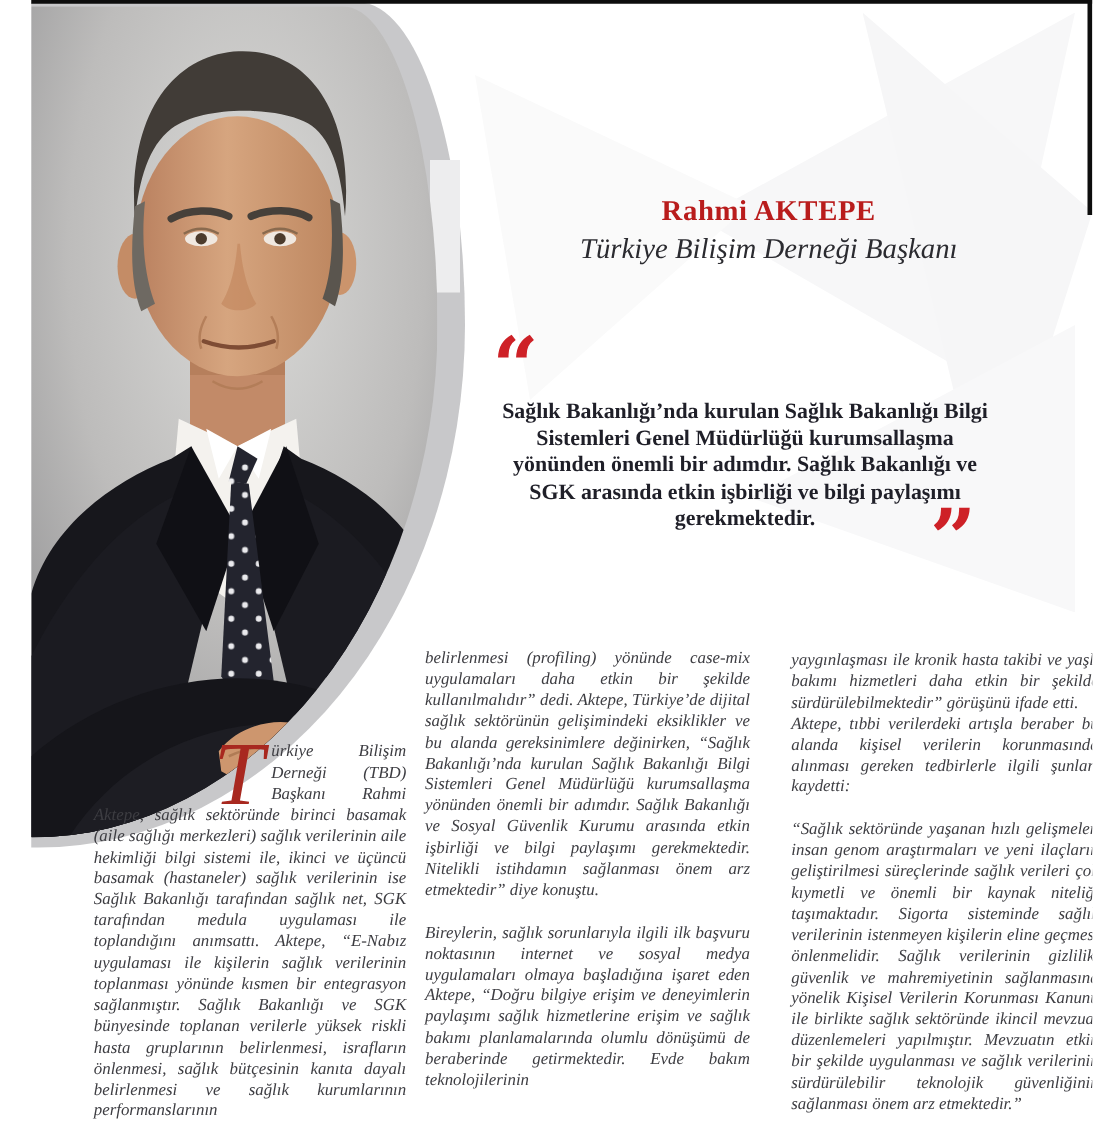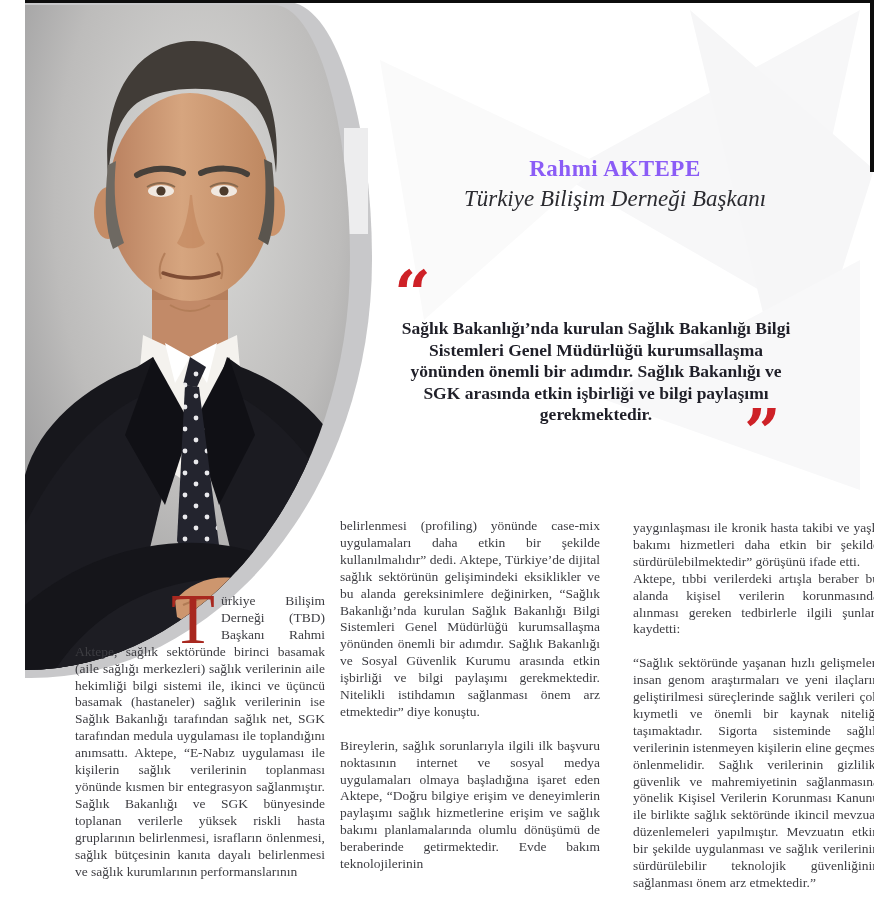--- a/index.html
+++ b/index.html
@@ -31,37 +31,37 @@
   .photo-ring-light{
     position:absolute;left:344px;top:128px;width:24px;height:106px;z-index:2;background:#ededee;
   }
   .photo{
     position:absolute;left:25px;top:5px;width:325px;height:665px;margin:0;z-index:3;
     border-radius:0 76px 325px 0 / 0 255px 410px 0;overflow:hidden;
   }
   .photo svg{display:block;width:100%;height:100%;}
   
   .byline{position:absolute;left:415px;top:156px;width:400px;text-align:center;z-index:4;}
-  .byline h1{margin:0;font-size:23px;font-weight:bold;color:#8b5cf6;letter-spacing:.5px;}
+  .byline h1{margin:0;font-size:23px;font-weight:bold;color:#b91c1c;letter-spacing:.5px;}
   .byline .role{margin:4px 0 0;font-size:23px;font-style:italic;color:#2b2b30;}
   
   .pullquote{position:absolute;left:396px;top:318px;width:400px;z-index:4;}
   .pullquote blockquote{
     margin:0;font-size:17.5px;font-weight:bold;line-height:21.5px;
     text-align:center;color:var(--quote-ink);
   }
   .qmark{
     position:absolute;font-family:"DejaVu Serif", serif;font-weight:bold;
     color:var(--quote-red);font-size:64px;line-height:1;z-index:4;
   }
   .qmark.open{left:394px;top:262px;}
   .qmark.close{left:744px;top:400px;}
   
   .col{position:absolute;z-index:4;}
-  .col p{margin:0;font-size:13.5px;line-height:16.9px;text-align:justify;color:var(--body-ink);}
+  .col p{margin:0;font-size:13.5px;line-height:16.9px;text-align:justify;color:var(--body-ink);font-style:italic;}
   .col p.gap{margin-top:16.9px;}
   .col1{left:75px;top:593px;width:250px;}
   .col2{left:340px;top:518px;width:260px;}
   .col3{left:612px;top:520px;width:246px;margin-left:21px;}
   .wrap-spacer{float:left;width:96px;height:48px;}
   .dropcap{
     float:left;height:50px;line-height:50px;font-size:72px;font-weight:normal;
     color:var(--dropcap-red);padding-right:6px;position:relative;top:1px;
   }
 </style>

